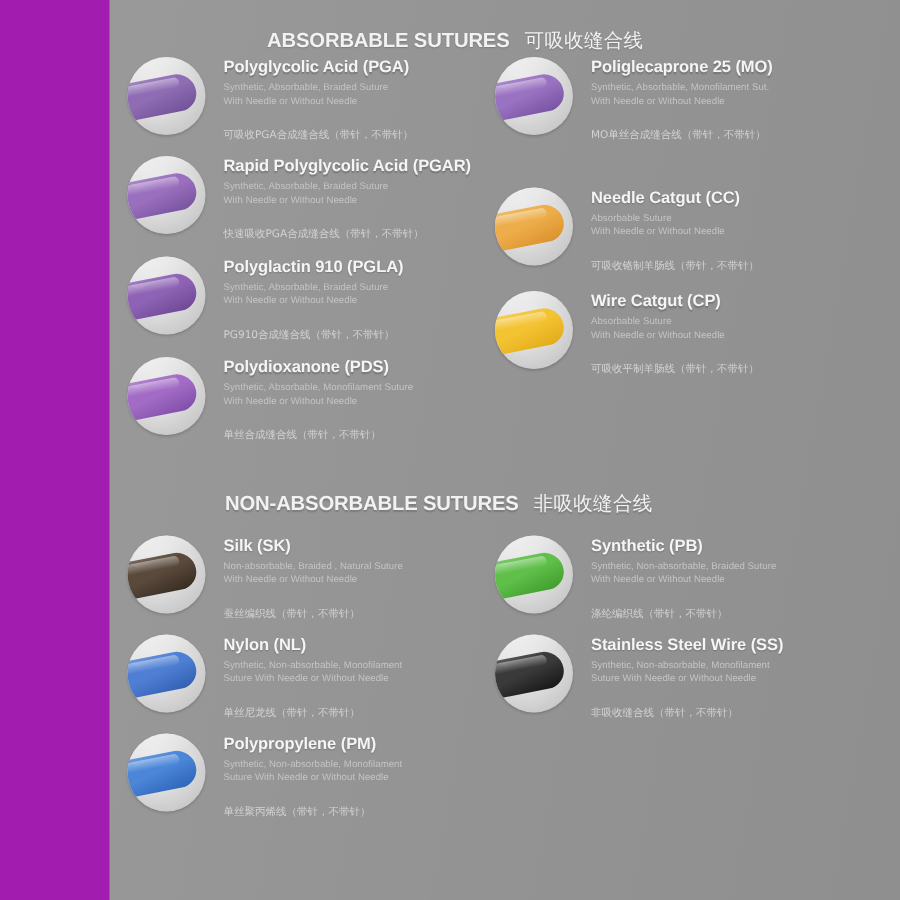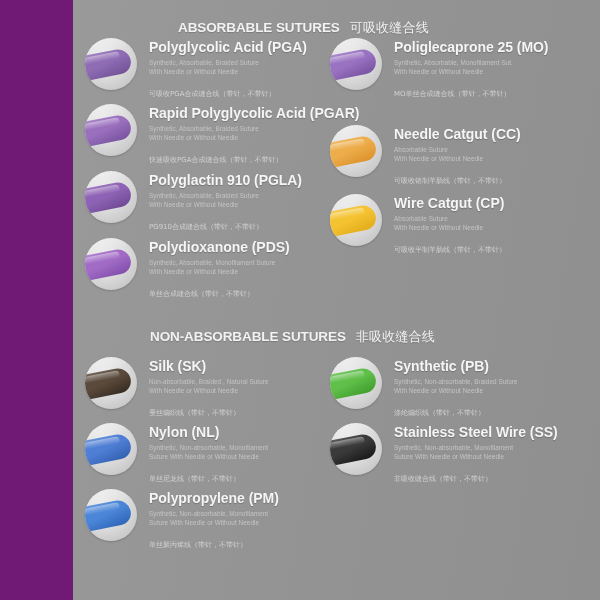--- a/index.html
+++ b/index.html
@@ -2,21 +2,21 @@
 <html><head>
 <meta charset="utf-8">
 <style>
   html,body{margin:0;padding:0;}
   body{
     width:600px;height:600px;overflow:hidden;
     background:#ffffff;
     font-family:"Liberation Sans","DejaVu Sans",sans-serif;
     -webkit-font-smoothing:antialiased;
   }
-  .page{position:relative;width:600px;height:600px;background:#701a75;}
+  .page{position:relative;width:600px;height:600px;background:#a21caf;}
   .gray-field{
     position:absolute;left:73px;top:0;width:527px;height:600px;
     background:#949494;
   }
   .gray-field::after{
     content:"";position:absolute;inset:0;
     background:linear-gradient(100deg,rgba(255,255,255,.05) 0%,rgba(255,255,255,0) 45%,rgba(0,0,0,.035) 100%);
     pointer-events:none;
   }
   .content{position:absolute;left:0;top:0;width:600px;height:600px;}
@@ -65,21 +65,21 @@
   .thumb.braided .coil{
     background-image:
       radial-gradient(circle at 20% 30%,rgba(255,255,255,.22) 0 1px,transparent 1.4px),
       radial-gradient(circle at 60% 70%,rgba(0,0,0,.22) 0 1px,transparent 1.4px),
       radial-gradient(circle at 85% 25%,rgba(255,255,255,.16) 0 1px,transparent 1.4px);
     background-size:5px 5px,6px 6px,7px 7px;
   }
 
   .txt{position:absolute;left:64px;top:1px;}
   .name{
-    font-size:14px;font-weight:bold;color:#f5f5f5;
+    font-size:11px;font-weight:bold;color:#f5f5f5;
     letter-spacing:-.05px;white-space:nowrap;
     text-shadow:0 1px 1px rgba(0,0,0,.22);
   }
   .desc{
     margin-top:4px;
     font-size:6.4px;line-height:8.6px;color:#c4c4c4;
     letter-spacing:.05px;white-space:nowrap;
   }
   .cn-line{
     margin-top:14px;

